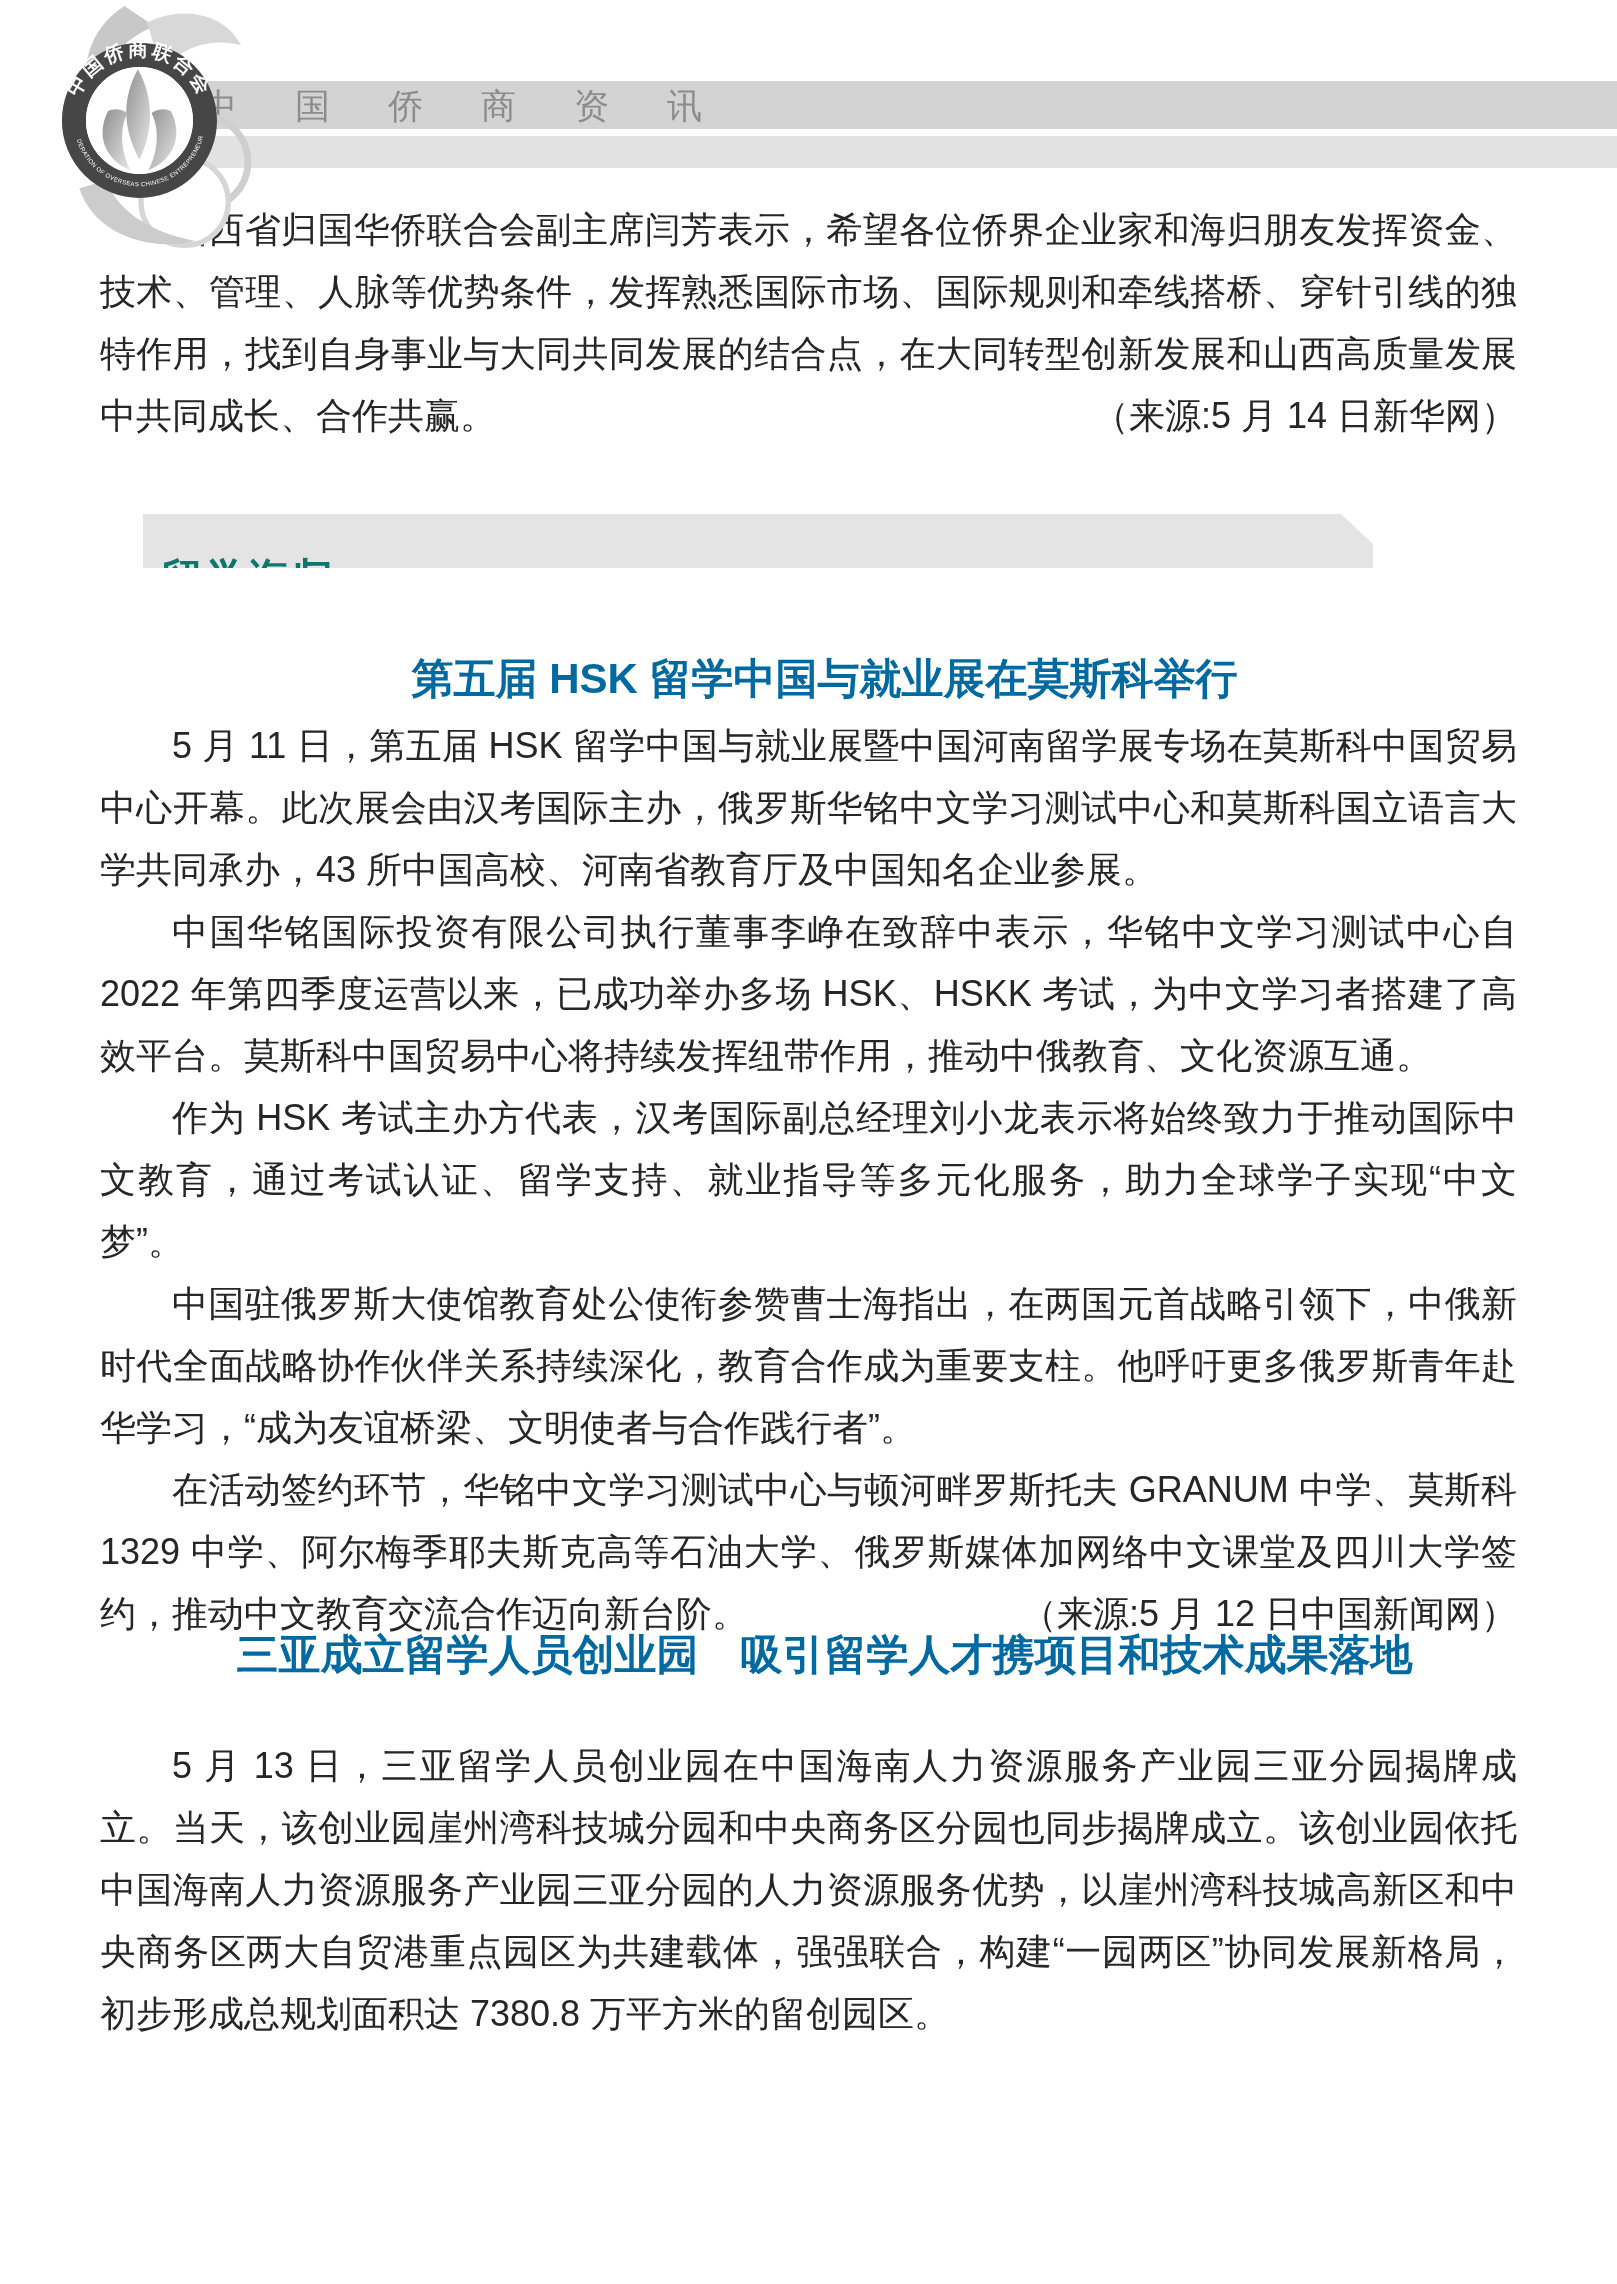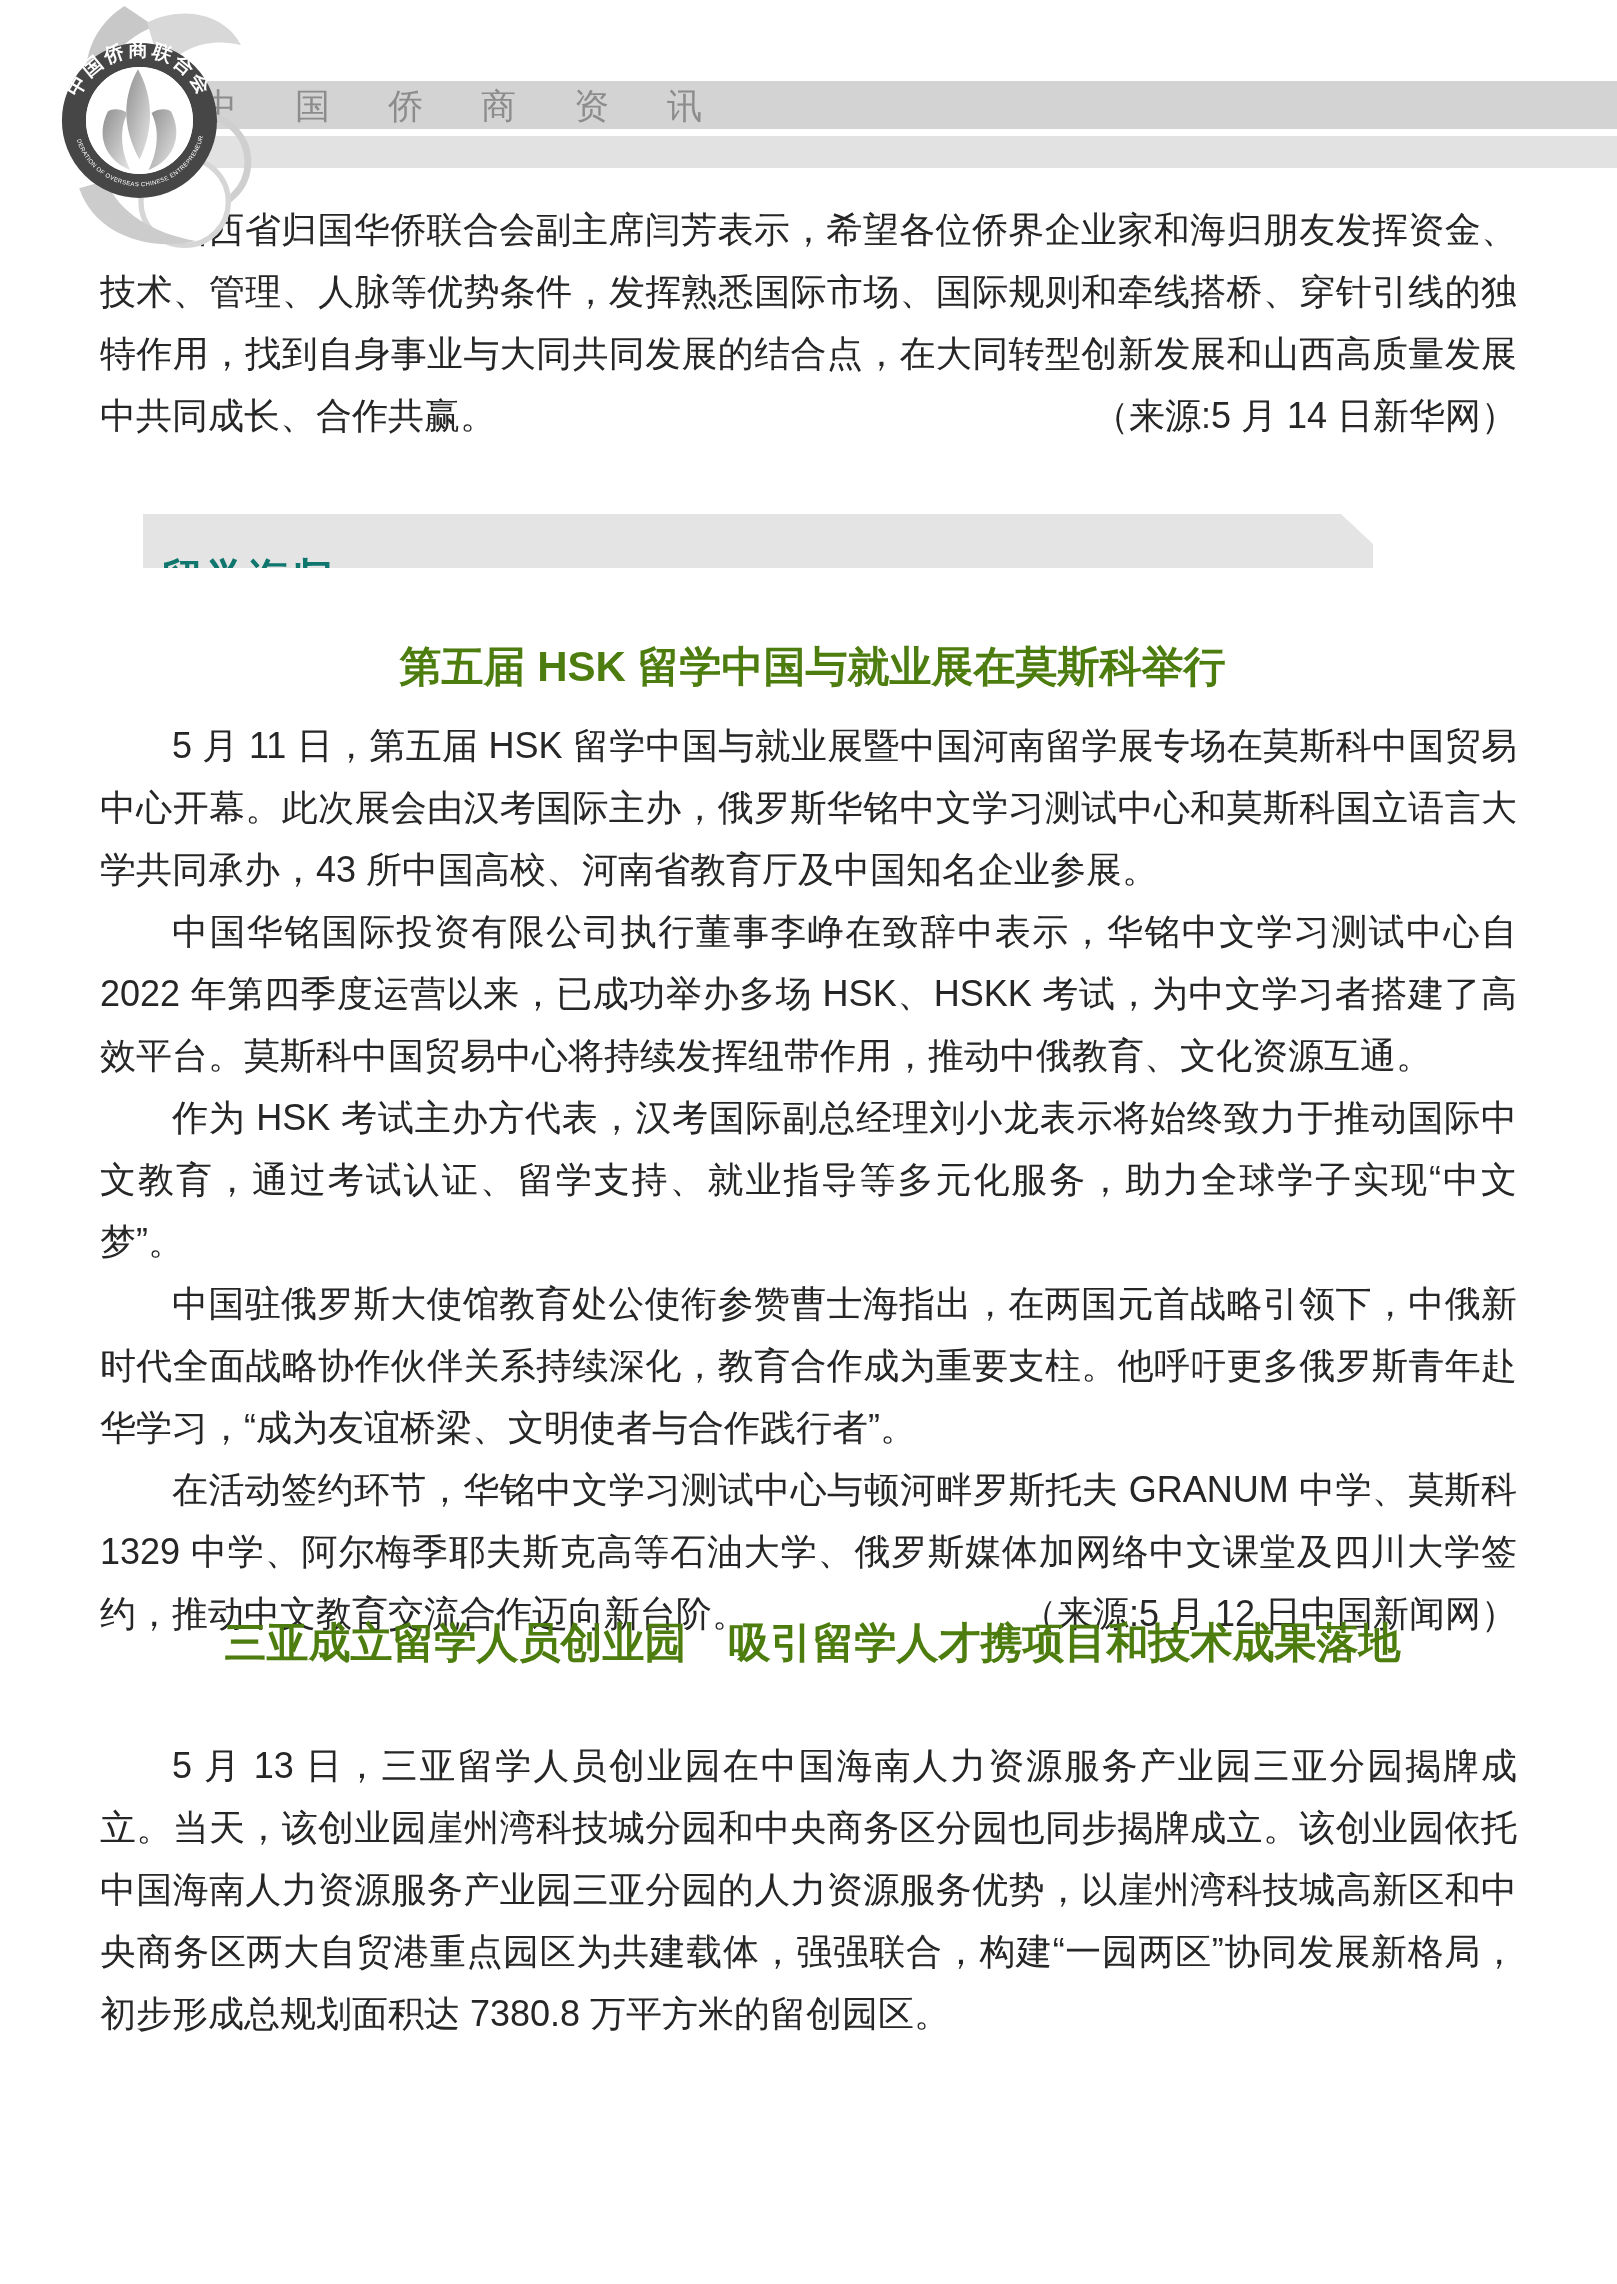--- a/index.html
+++ b/index.html
@@ -25,22 +25,22 @@
   .section-bar{
     position:absolute;left:143px;top:514px;width:1230px;height:54px;background:#e4e4e4;
     clip-path:polygon(0 0,1198px 0,100% 30px,100% 100%,0 100%);z-index:1;
   }
   .section-title{
     display:inline-block;font-family:"Liberation Serif","DejaVu Serif",serif;font-weight:bold;
     font-size:42px;line-height:56px;padding-left:18px;color:#0f766e;letter-spacing:1.5px;margin-top:37px;
   }
   
   .article-title{
-    position:absolute;left:100px;width:1417px;margin:4px;text-align:center;
-    font-size:42px;font-weight:bold;color:#4d7c0f;line-height:57px;
+    position:absolute;left:100px;width:1417px;margin:16px;text-align:center;
+    font-size:42px;font-weight:bold;color:#0369a1;line-height:57px;
   }
   #a1-title{top:634px;}
   #a2-title{top:1610px;}
   #intro-block{top:199px;}
   #a1-body{top:715px;}
   #a2-body{top:1735px;}
   .page-number{position:absolute;left:0;right:0;top:2209px;text-align:center;font-size:33px;color:#333333;}
 </style>
 </head>
 <body>

